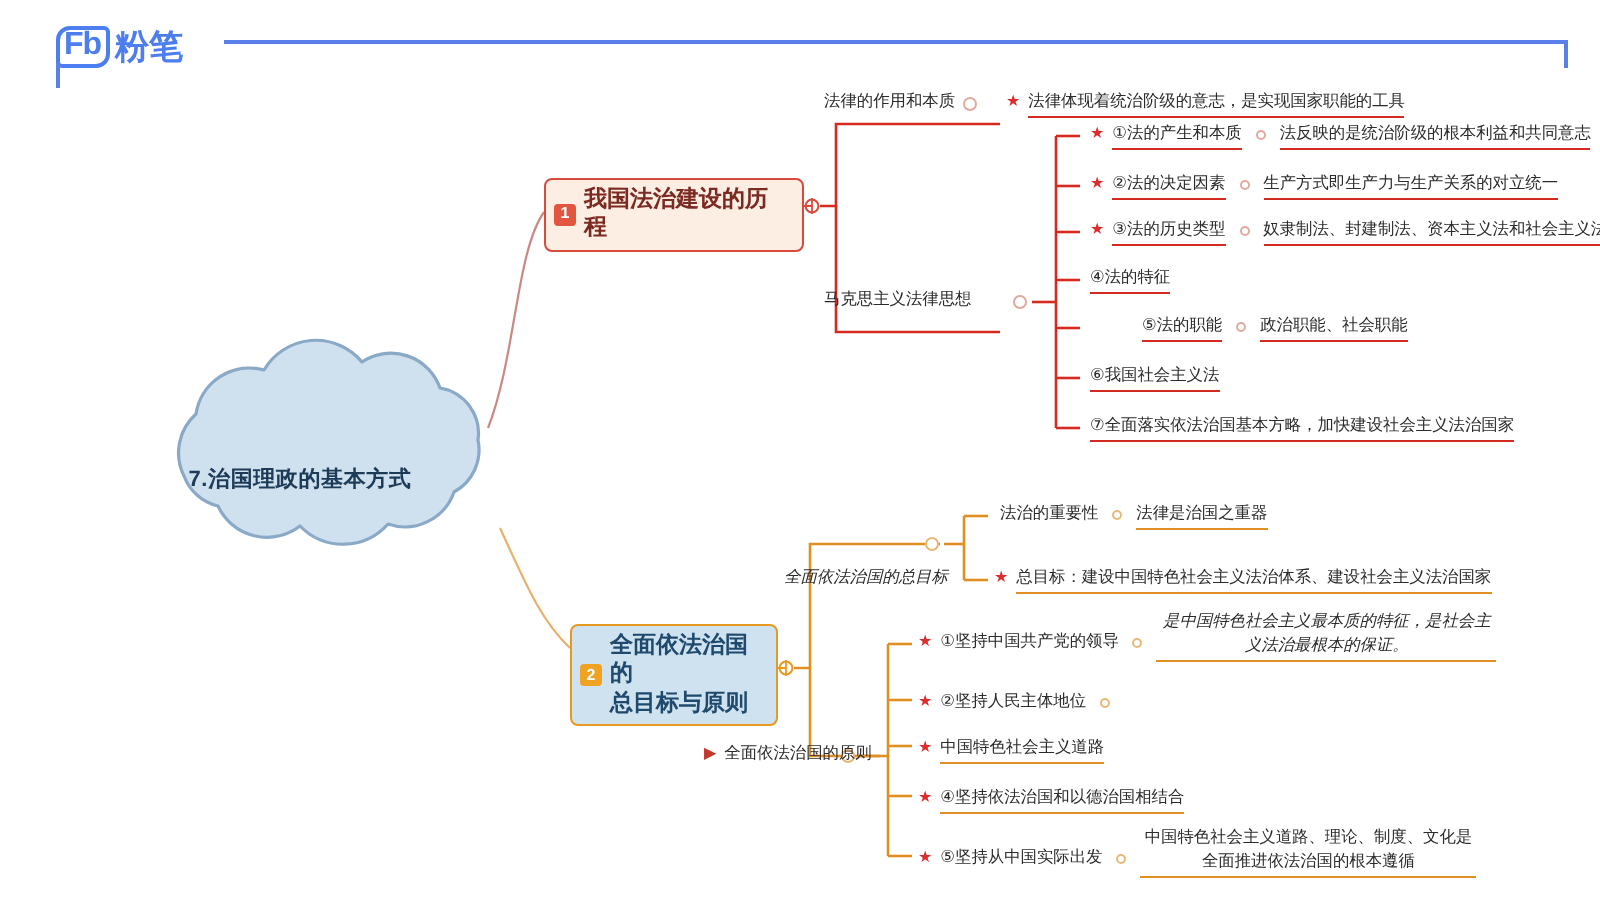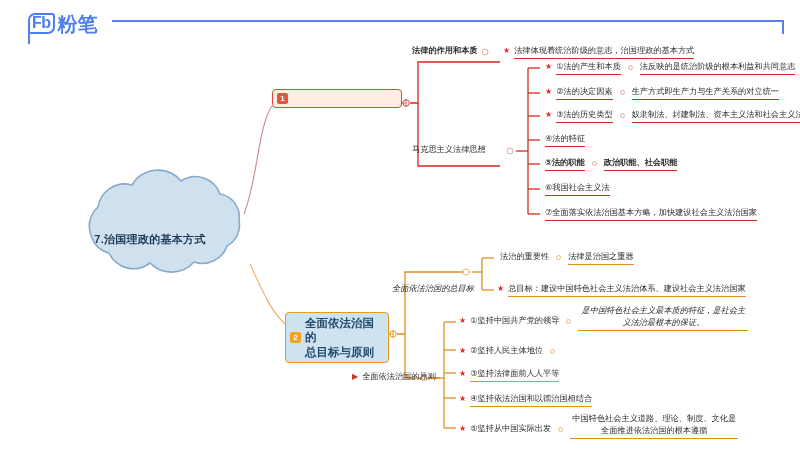--- a/index.html
+++ b/index.html
@@ -16,21 +16,21 @@
     position: absolute; left: 28px; top: 13px;
     display: flex; align-items: center; gap: 3px;
   }
   .hdr-fb {
     font-size: 16px; font-weight: bold; color: #4d7ef0;
     letter-spacing: -0.5px; line-height: 1;
     border: 2px solid #4d7ef0; border-radius: 7px 3px 7px 3px;
     padding: 0 2px 1px 2px;
   }
   .hdr-cn {
-    font-size: 20px; font-weight: bold; color: #4d7ef0;
+    font-size: 17px; font-weight: bold; color: #4d7ef0;
     line-height: 1; letter-spacing: 0px;
   }
   .hdr-rule {
     position: absolute; left: 112px; top: 20px;
     width: 672px; height: 2px; background: #5b7fe8;
   }
   .hdr-rule-cap {
     position: absolute; left: 782px; top: 20px;
     width: 2px; height: 14px; background: #5b7fe8;
   }
@@ -171,50 +171,51 @@
     <path d="M444,398 H456" fill="none" stroke="#e08f22" stroke-width="1.3"></path>
     <path d="M444,428 H456" fill="none" stroke="#e08f22" stroke-width="1.3"></path>
   </svg>
 
   <div class="cloud">
     <div class="cloud-label">7.治国理政的基本方式</div>
   </div>
 
   <div class="branch branch-1">
     <span class="badge">1</span>
+    <span>我国法治建设的历程</span>
   </div>
 
   <div class="branch branch-2">
     <span class="badge">2</span>
     <span>
       <span>全面依法治国的</span><br>
       <span>总目标与原则</span>
     </span>
   </div>
 
-  <div class="row" style="left:412px; top:45px;font-weight:bold;">
+  <div class="row" style="left:412px; top:45px;">
     <span class="lbl">法律的作用和本质</span>
   </div>
 
   <div class="row" style="left:412px; top:144px;">
     <span class="lbl">马克思主义法律思想</span>
   </div>
 
   <div class="row" style="left:392px; top:283px;font-style:italic;">
     <span class="lbl">全面依法治国的总目标</span>
   </div>
 
   <div class="row" style="left:352px; top:371px;">
     <span class="tri">▶</span>
     <span class="lbl">全面依法治国的原则</span>
   </div>
 
   <div class="row" style="left:503px; top:45px;">
     <span class="star">★</span>
-    <span class="lbl ul-red">法律体现着统治阶级的意志，治国理政的基本方式</span>
+    <span class="lbl ul-red">法律体现着统治阶级的意志，是实现国家职能的工具</span>
   </div>
 
   <div class="row" style="left:545px; top:61px;">
     <span class="star">★</span>
     <span class="lbl ul-red">①法的产生和本质</span>
     <span class="dot"></span>
     <span class="det ul-red">法反映的是统治阶级的根本利益和共同意志</span>
   </div>
 
   <div class="row" style="left:545px; top:86px;">
@@ -228,21 +229,21 @@
     <span class="star">★</span>
     <span class="lbl ul-red">③法的历史类型</span>
     <span class="dot"></span>
     <span class="det ul-red">奴隶制法、封建制法、资本主义法和社会主义法</span>
   </div>
 
   <div class="row" style="left:545px; top:133px;">
     <span class="lbl ul-red">④法的特征</span>
   </div>
 
-  <div class="row" style="left:545px; top:157px;font-weight:bold;">
+  <div class="row" style="left:571px; top:157px;">
     <span class="lbl ul-red">⑤法的职能</span>
     <span class="dot"></span>
     <span class="det ul-red">政治职能、社会职能</span>
   </div>
 
   <div class="row" style="left:545px; top:182px;">
     <span class="lbl ul-red">⑥我国社会主义法</span>
   </div>
 
   <div class="row" style="left:500px; top:251px;">
@@ -268,21 +269,21 @@
   </div>
 
   <div class="row" style="left:459px; top:345px;">
     <span class="star">★</span>
     <span class="lbl">②坚持人民主体地位</span>
     <span class="dot org"></span>
   </div>
 
   <div class="row" style="left:459px; top:368px;">
     <span class="star">★</span>
-    <span class="lbl ul-org">③坚持法律面前人人平等</span>
+    <span class="lbl ul-org">中国特色社会主义道路</span>
   </div>
 
   <div class="row" style="left:459px; top:393px;">
     <span class="star">★</span>
     <span class="lbl ul-org">④坚持依法治国和以德治国相结合</span>
   </div>
 
   <div class="row" style="left:459px; top:423px;">
     <span class="star">★</span>
     <span class="lbl">⑤坚持从中国实际出发</span>

